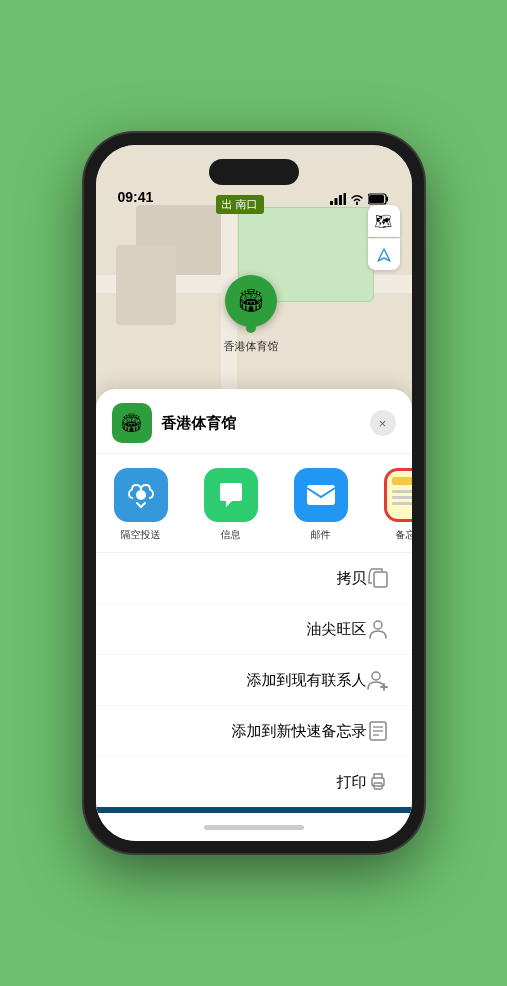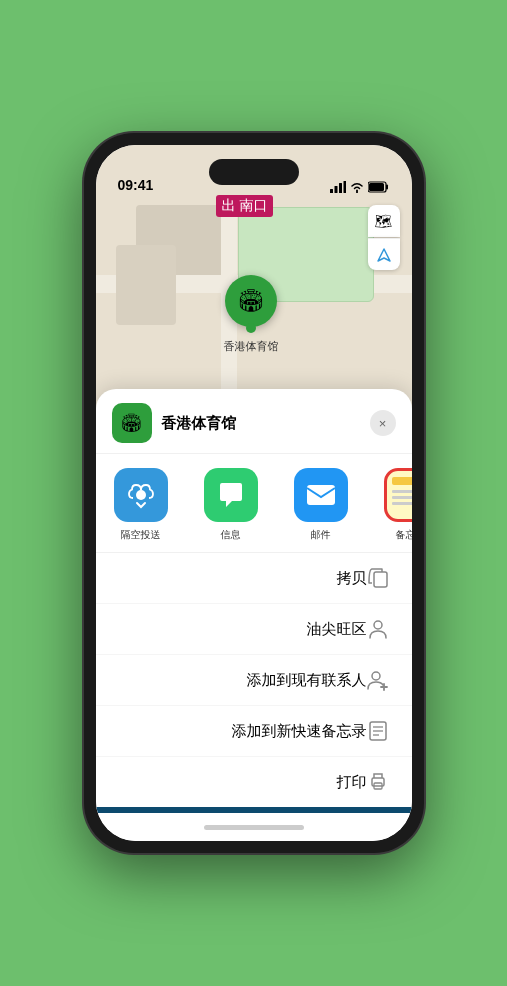--- a/index.html
+++ b/index.html
@@ -38,21 +38,21 @@
       transform: translateX(-50%);
       width: 90px;
       height: 26px;
       background: #1a1a1a;
       border-radius: 20px;
       z-index: 100;
     }
     
     .status-bar {
       position: absolute;
-      top: 4px;
+      top: 16px;
       left: 0;
       right: 0;
       height: 52px;
       display: flex;
       align-items: flex-end;
       justify-content: space-between;
       padding: 0 22px 8px;
       z-index: 99;
       color: #000;
       font-size: 13px;
@@ -115,23 +115,23 @@
       width: 136px; height: 95px;
       background: #c8e6c0;
       border-radius: 6px;
       border: 1px solid #b0d4a8;
     }
     
     .map-label {
       position: absolute;
       top: 50px;
       left: 120px;
-      background: #be185d;
+      background: #4d7c0f;
       color: white;
-      font-size: 14px;
+      font-size: 11px;
       padding: 2px 6px;
       border-radius: 3px;
       white-space: nowrap;
       font-weight: 500;
     }
     
     .map-controls {
       position: absolute;
       top: 60px;
       right: 12px;

